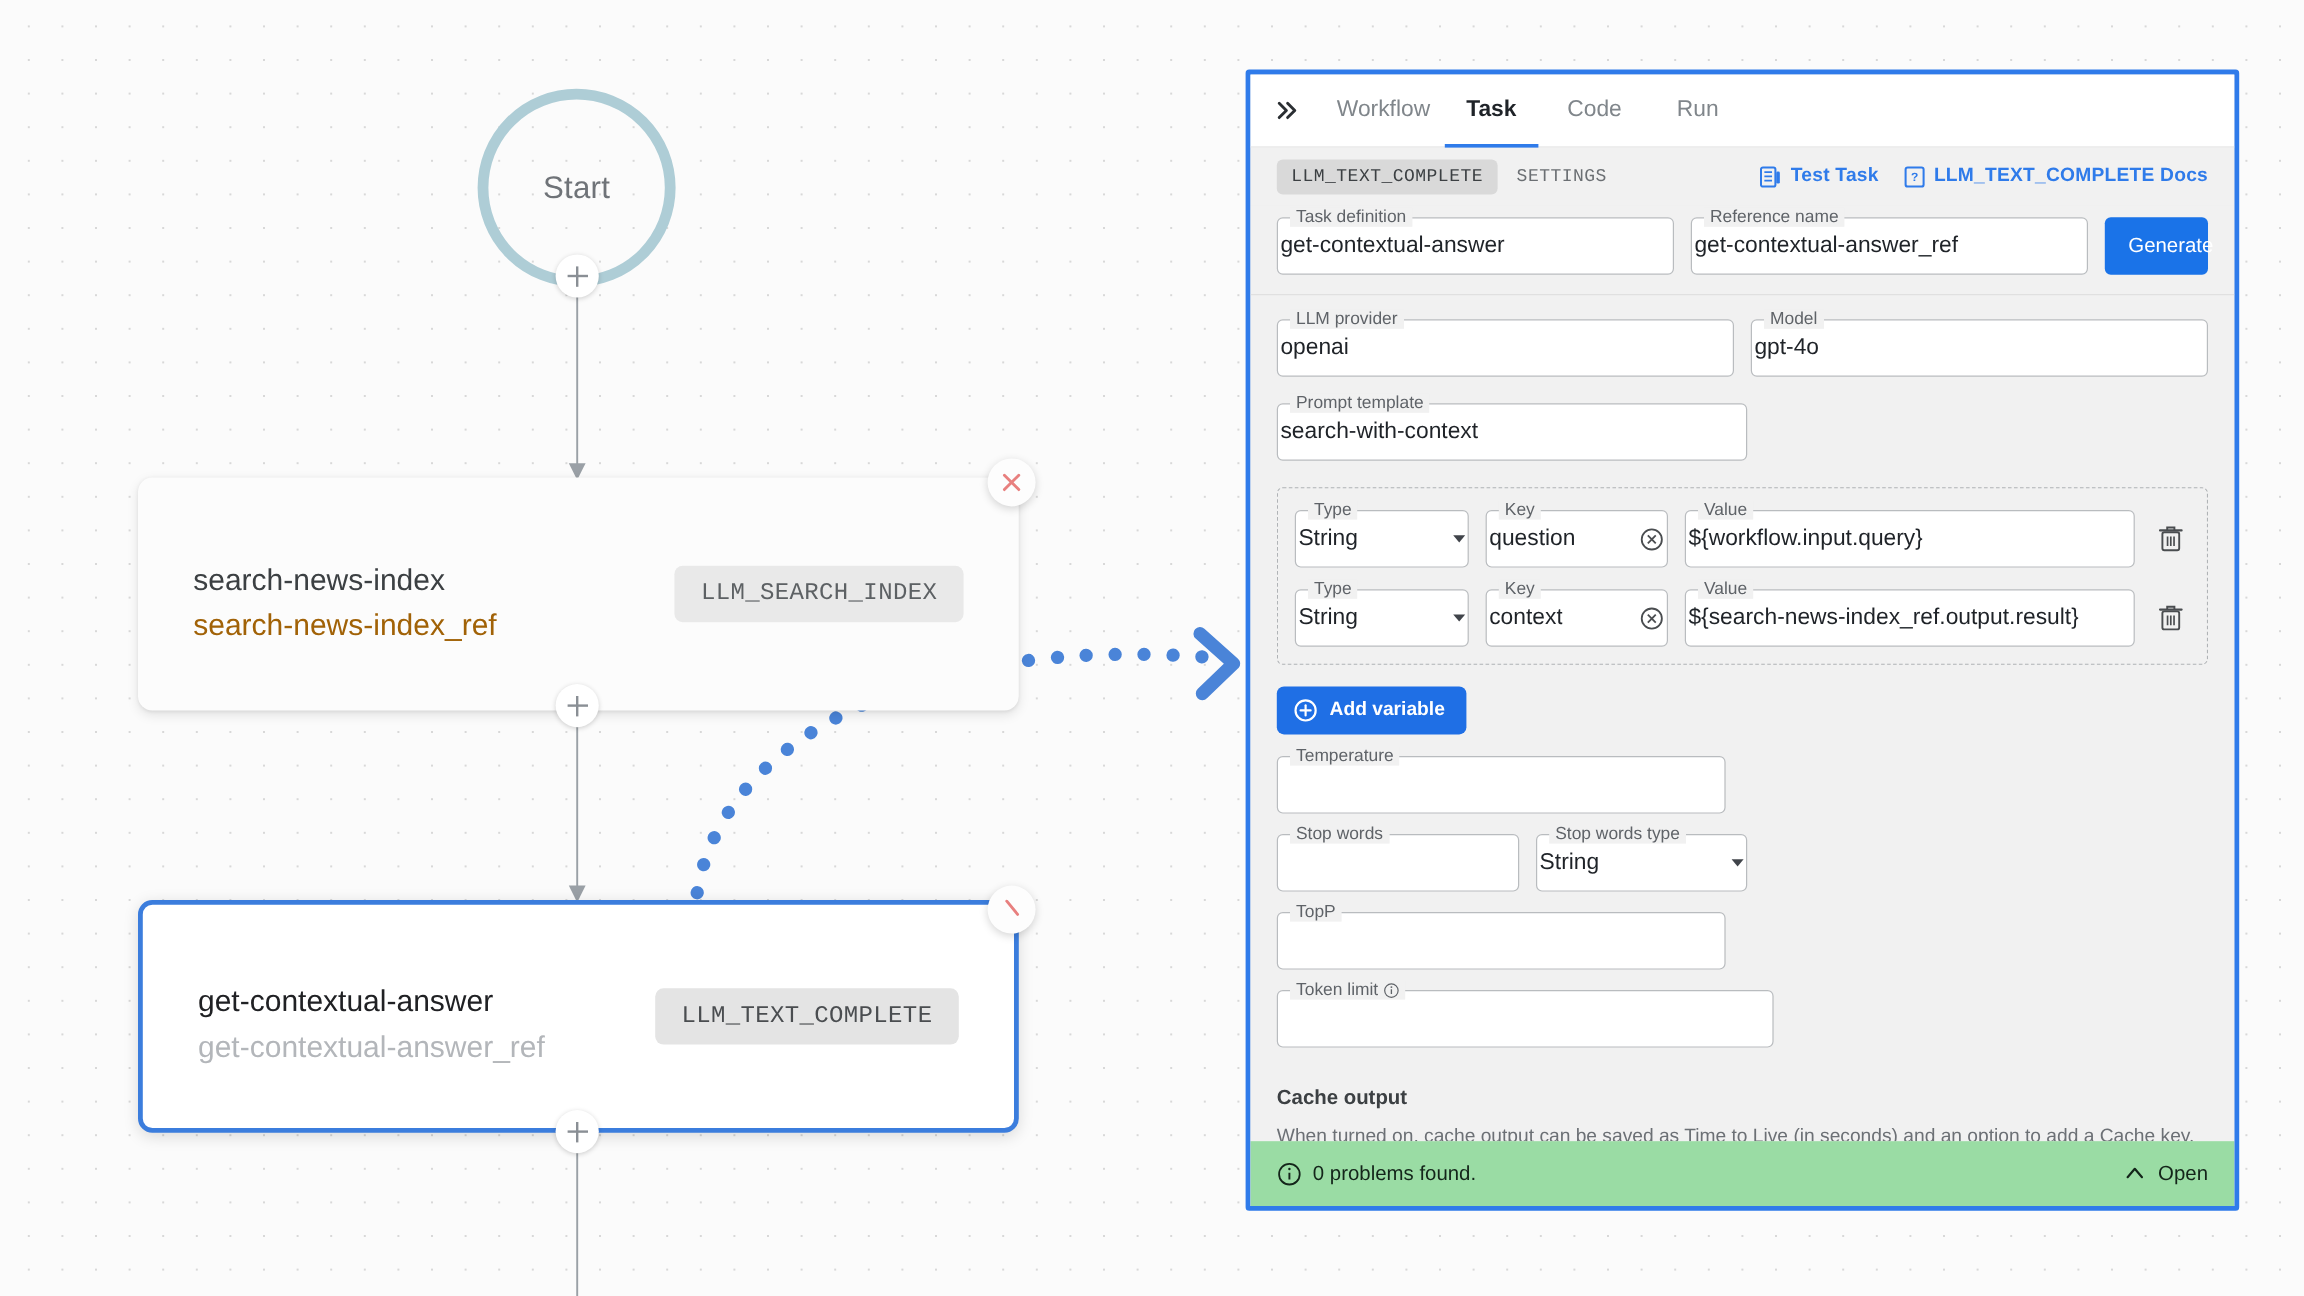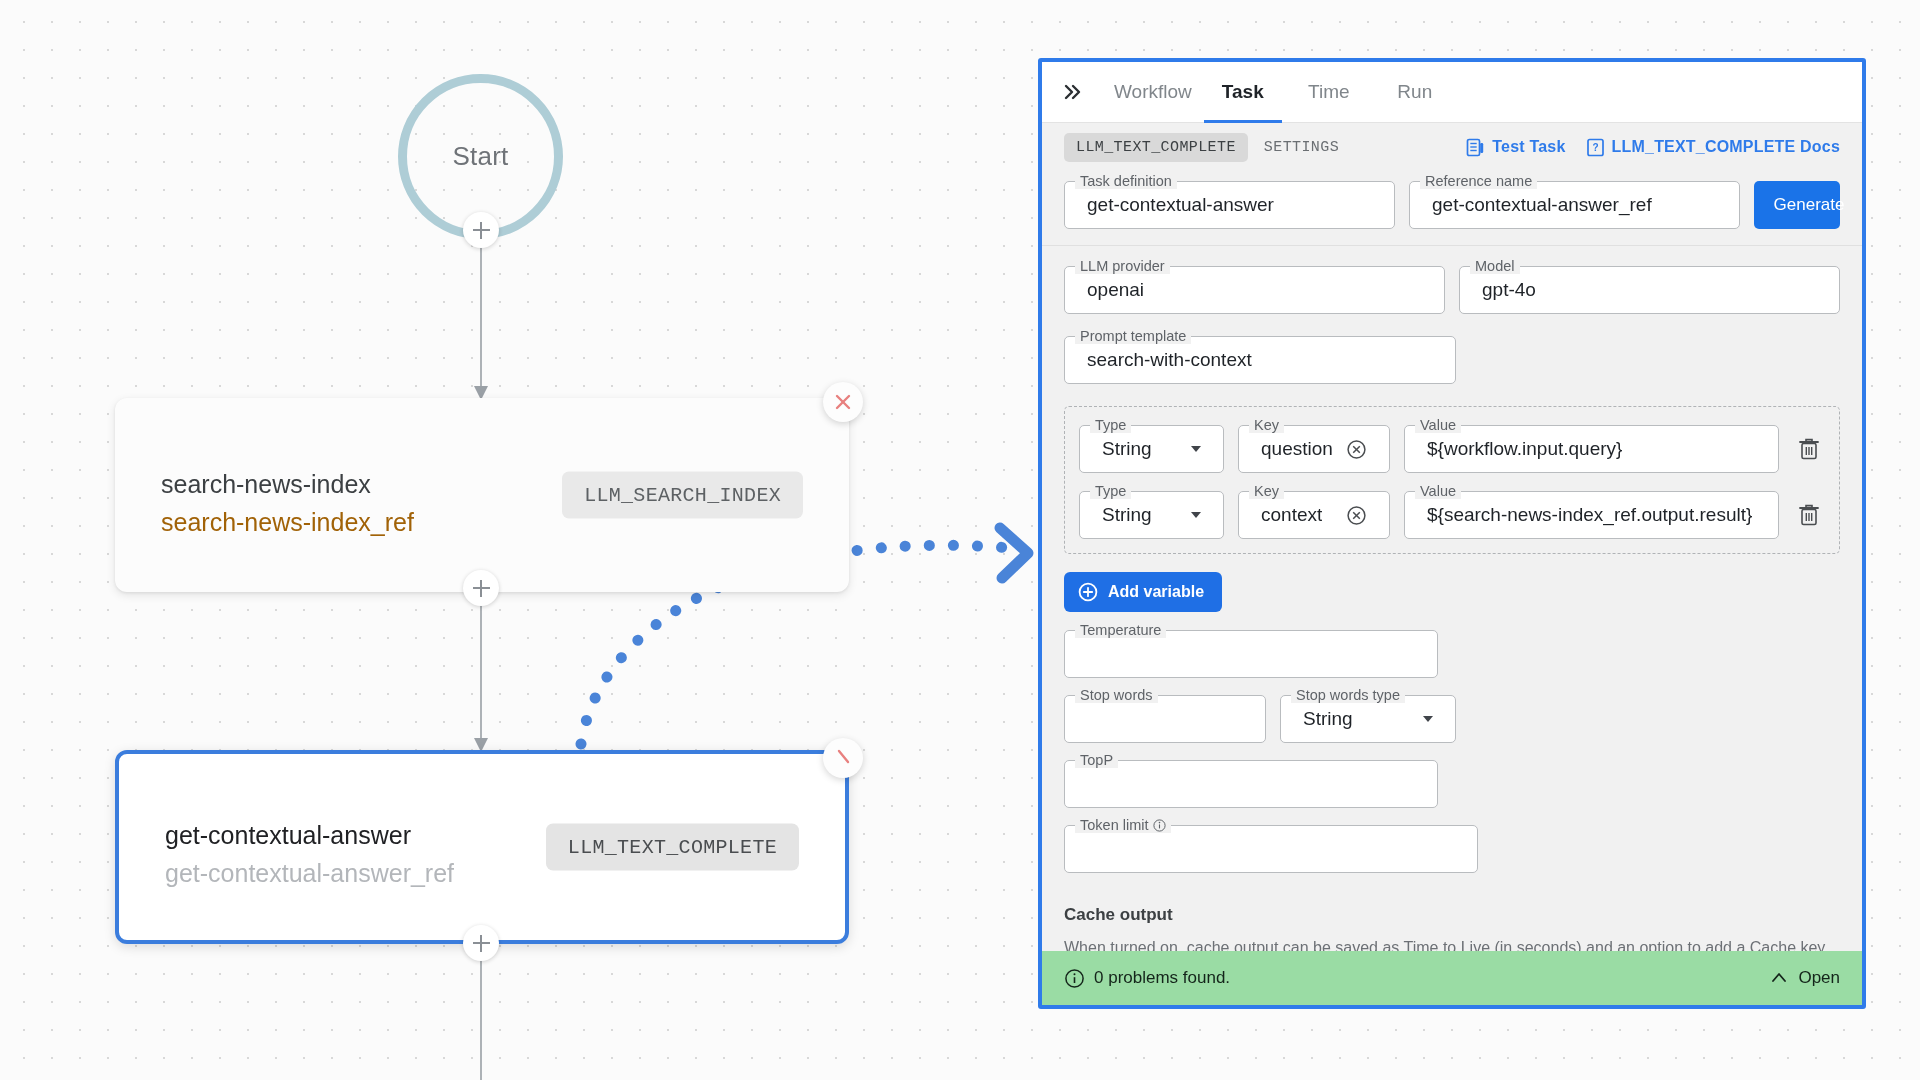--- a/index.html
+++ b/index.html
@@ -212,21 +212,21 @@
   }
 
   
   .field {
     position: relative;
     background: #ffffff;
     border: 1px solid #b9bcbf;
     border-radius: 5px;
     height: 48px;
     display: flex; align-items: center;
-    padding: 0 22px;
+    padding: 0 2px;
   }
   .field > .legend {
     position: absolute;
     top: -9px; left: 10px;
     background: #f1f1f1;
     padding: 0 5px;
     font-size: 14.5px;
     color: #5f6368;
     white-space: nowrap;
     display: flex; align-items: center; gap: 4px;
@@ -367,21 +367,21 @@
         <polyline points="11,4 17,10 11,16" fill="none" stroke="#2b2f33" stroke-width="2.4" stroke-linecap="round" stroke-linejoin="round"></polyline>
       </svg>
     </div>
     <div class="tab">
       <span>Workflow</span>
     </div>
     <div class="tab active">
       <span>Task</span>
     </div>
     <div class="tab">
-      <span>Time</span>
+      <span>Code</span>
     </div>
     <div class="tab">
       <span>Run</span>
     </div>
   </div>
 
   <div class="subbar">
     <div class="chip-active">LLM_TEXT_COMPLETE</div>
     <div class="chip-plain">SETTINGS</div>
     <div class="subbar-right">

